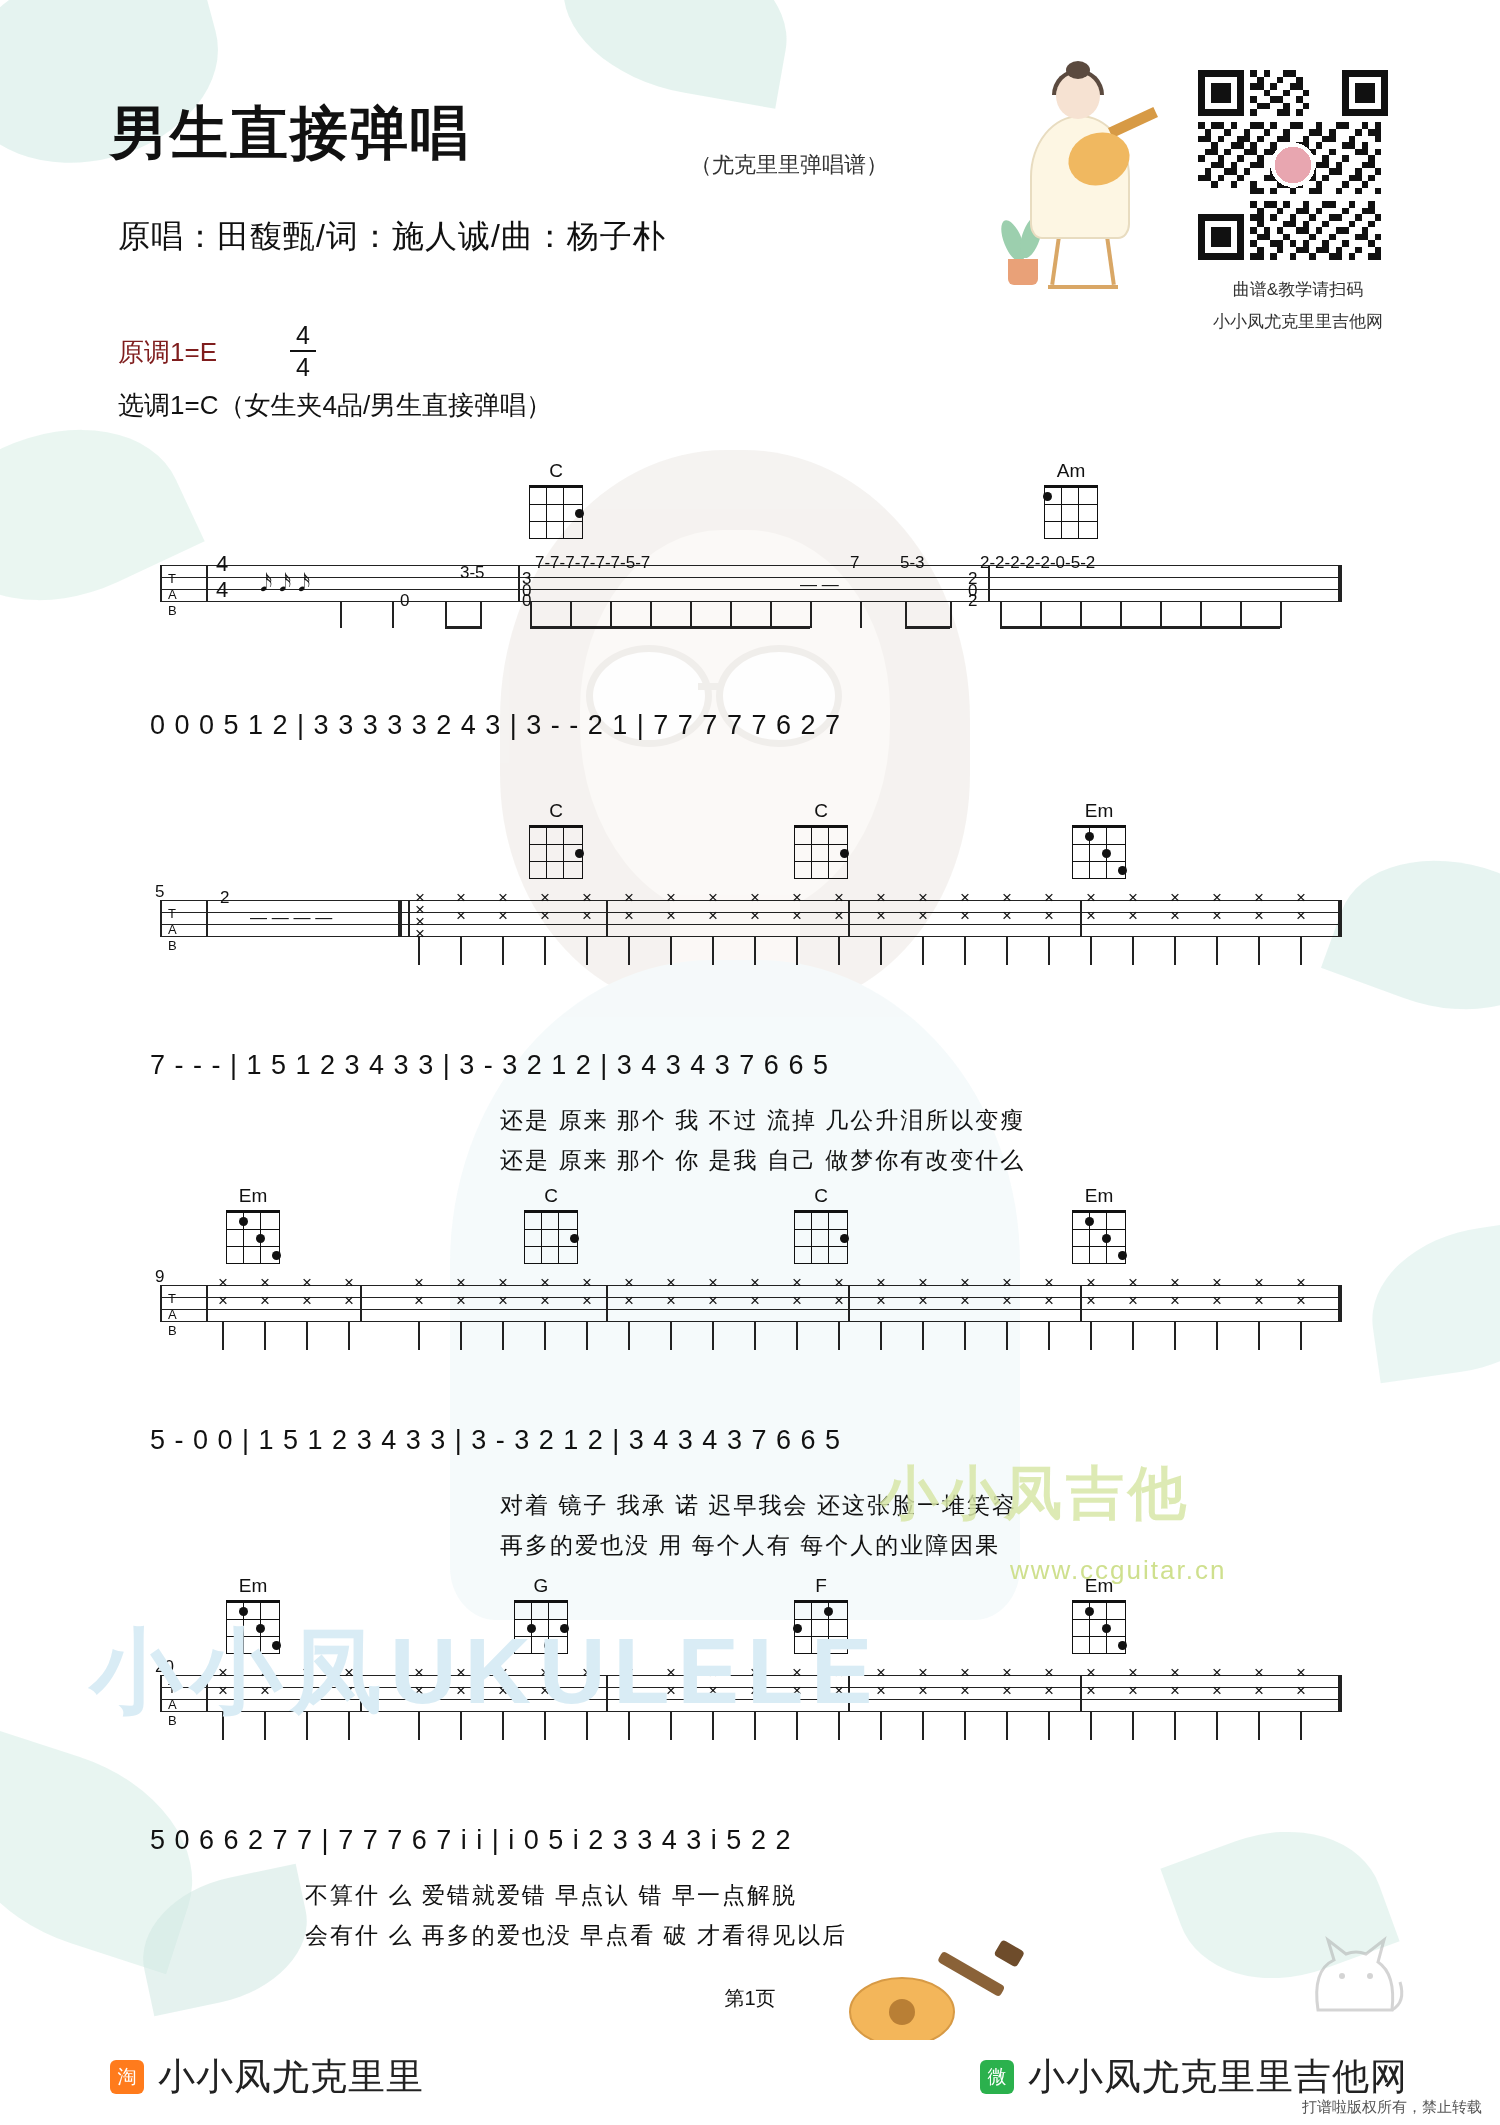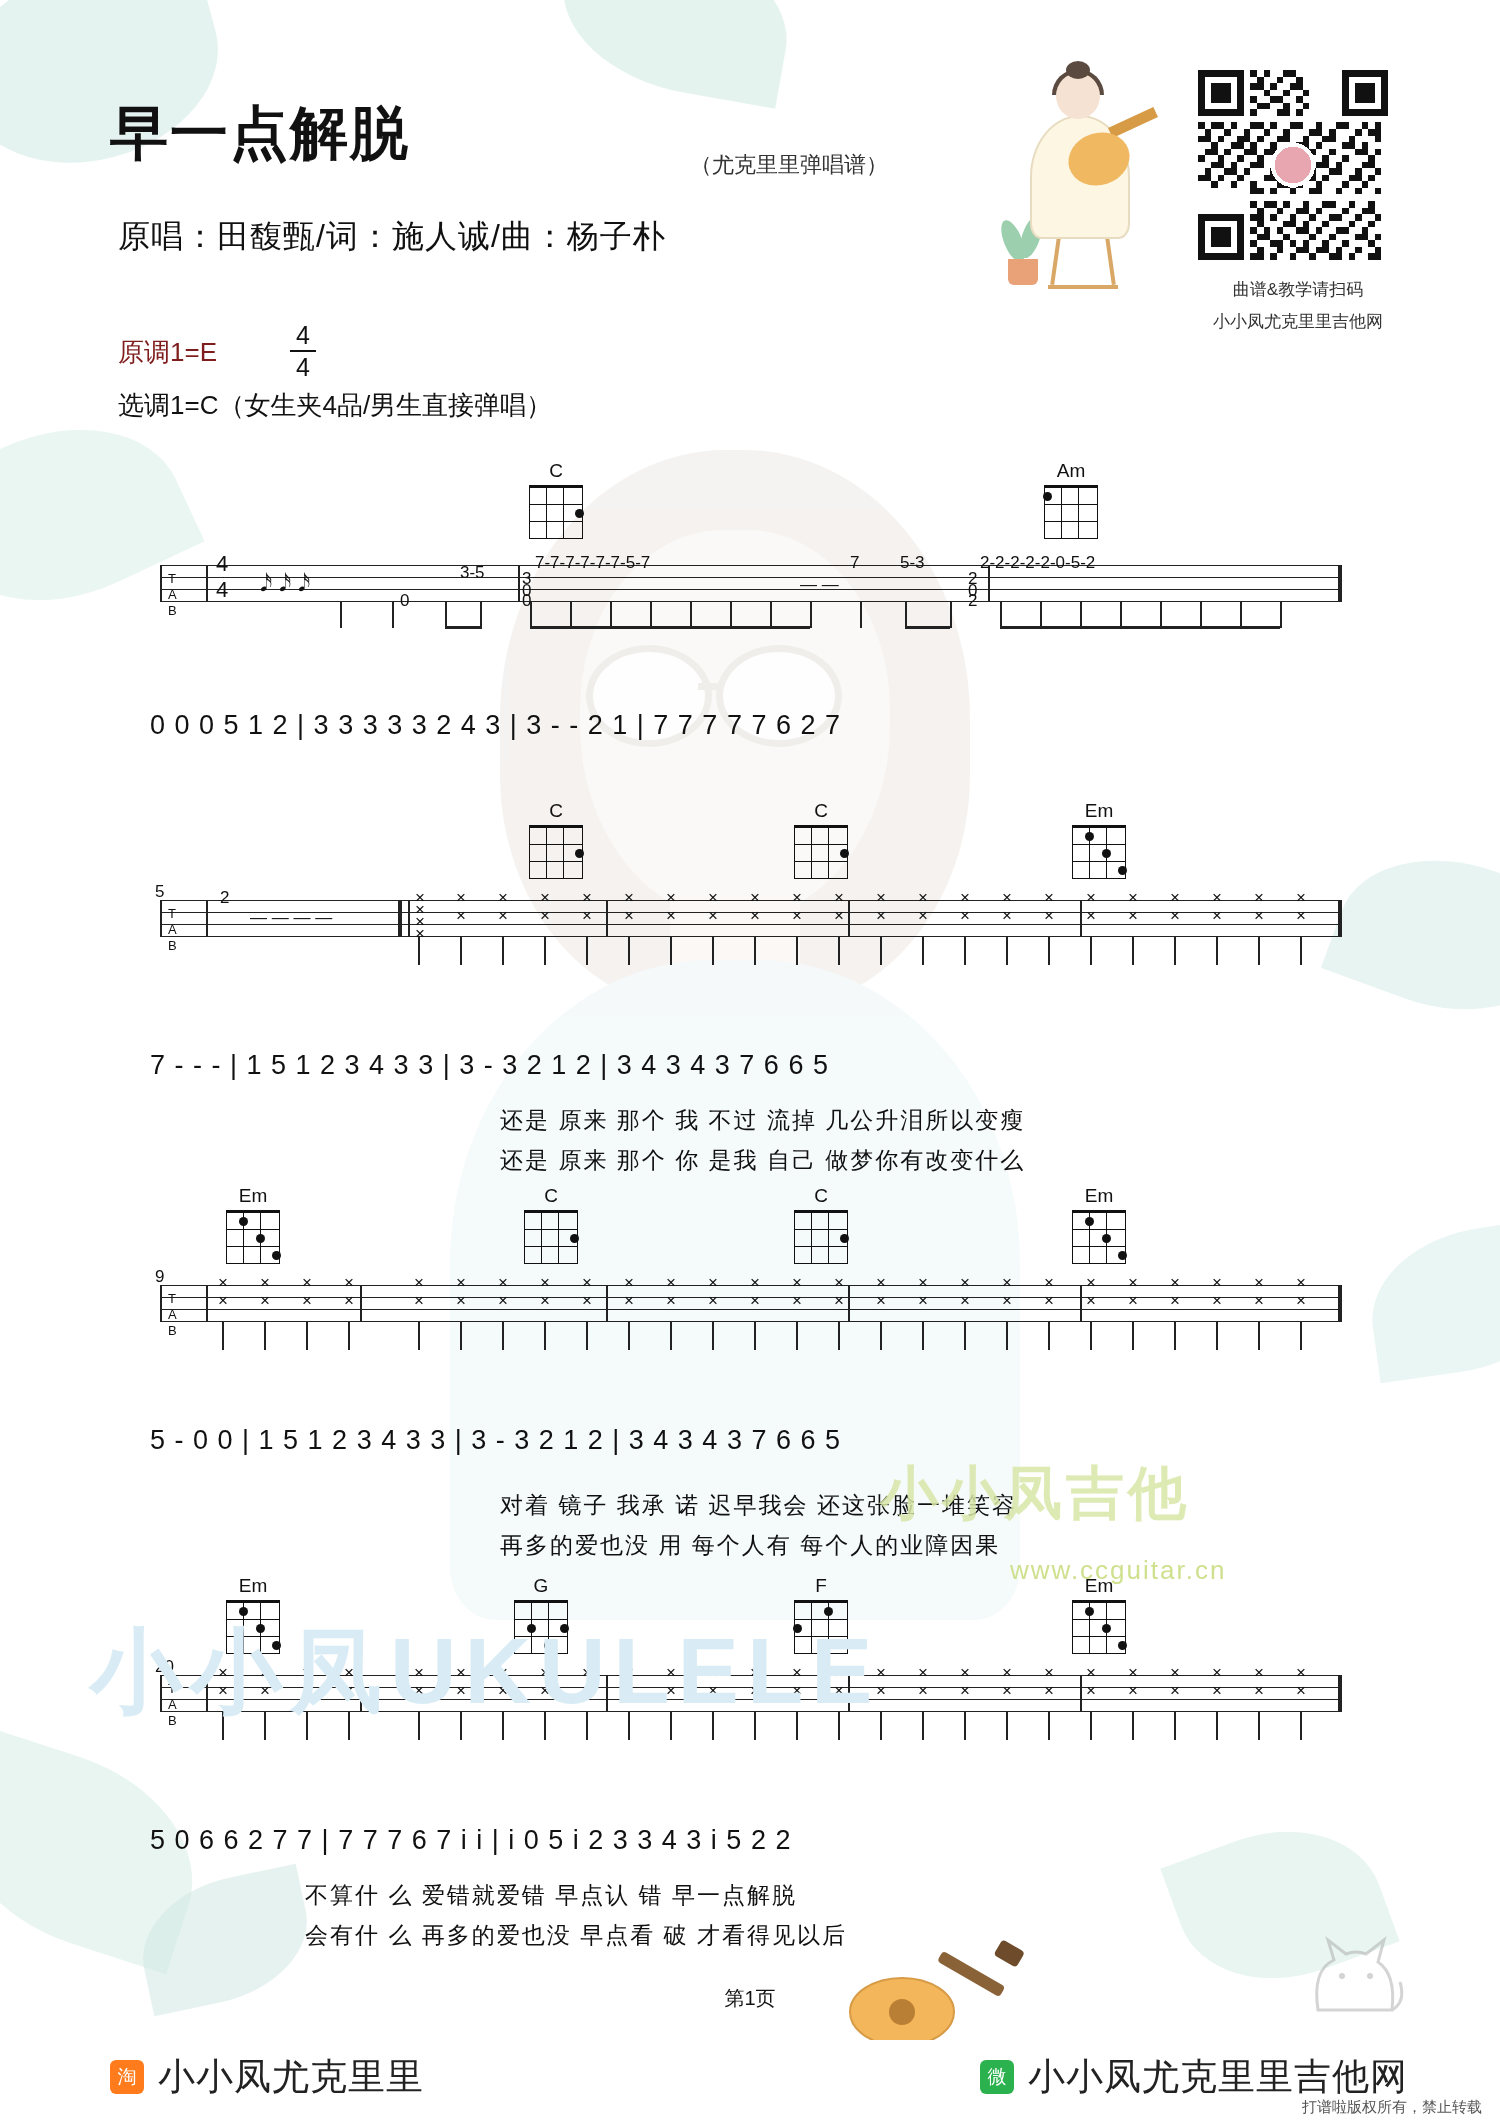--- a/index.html
+++ b/index.html
@@ -135,21 +135,21 @@
   <div class="girl">
     <div class="hair"></div>
     <div class="face"></div>
     <div class="neck"></div>
     <div class="glass g1"></div>
     <div class="glass g2"></div>
     <div class="bridge"></div>
     <div class="body"></div>
   </div>
 
-  <div class="title">早一点解脱</div>
+  <div class="title">男生直接弹唱</div>
   <div class="subtitle">（尤克里里弹唱谱）</div>
   <div class="credits">原唱：田馥甄/词：施人诚/曲：杨子朴</div>
   <div class="keyline1">原调1=E</div>
   <div class="meter">
     <span class="num">4</span>
     <span class="bar"></span>
     <span class="num">4</span>
   </div>
   <div class="keyline2">选调1=C（女生夹4品/男生直接弹唱）</div>
 

